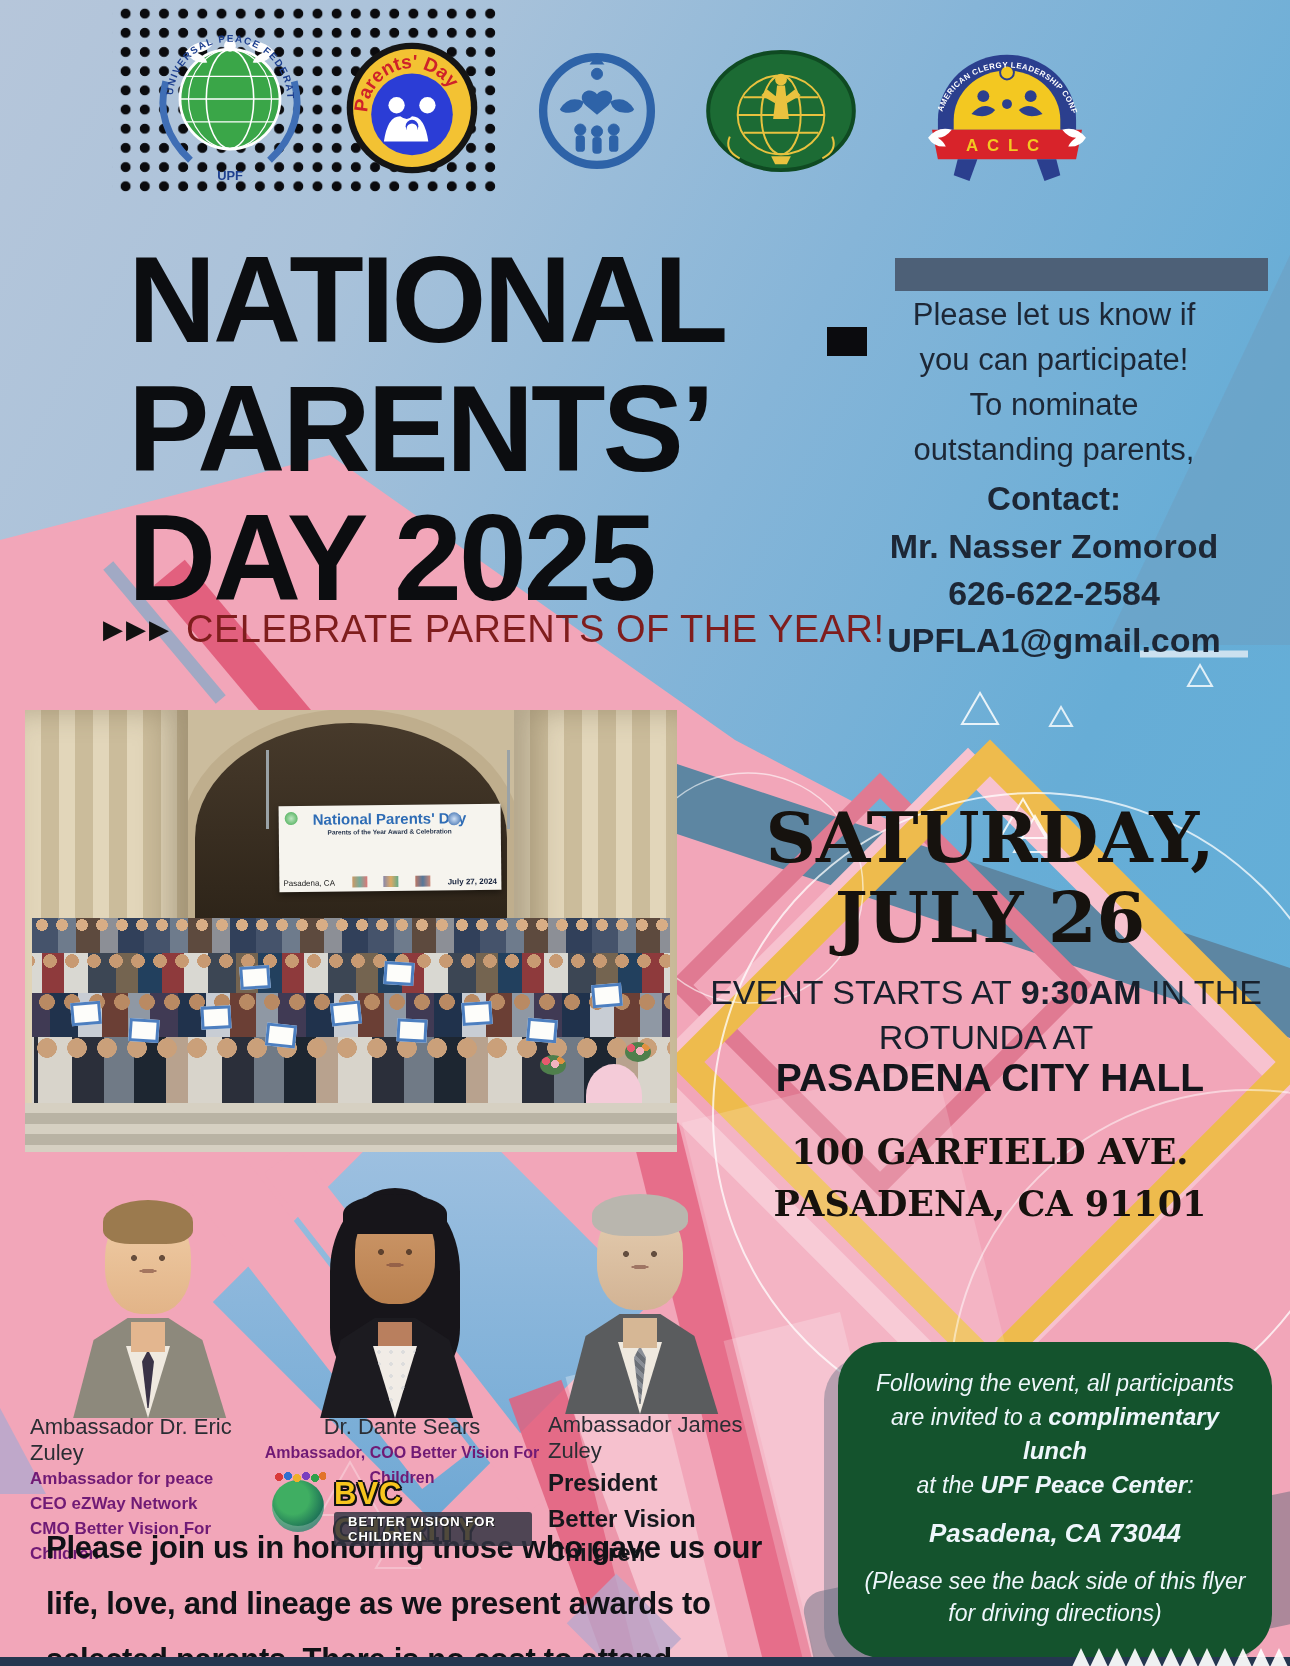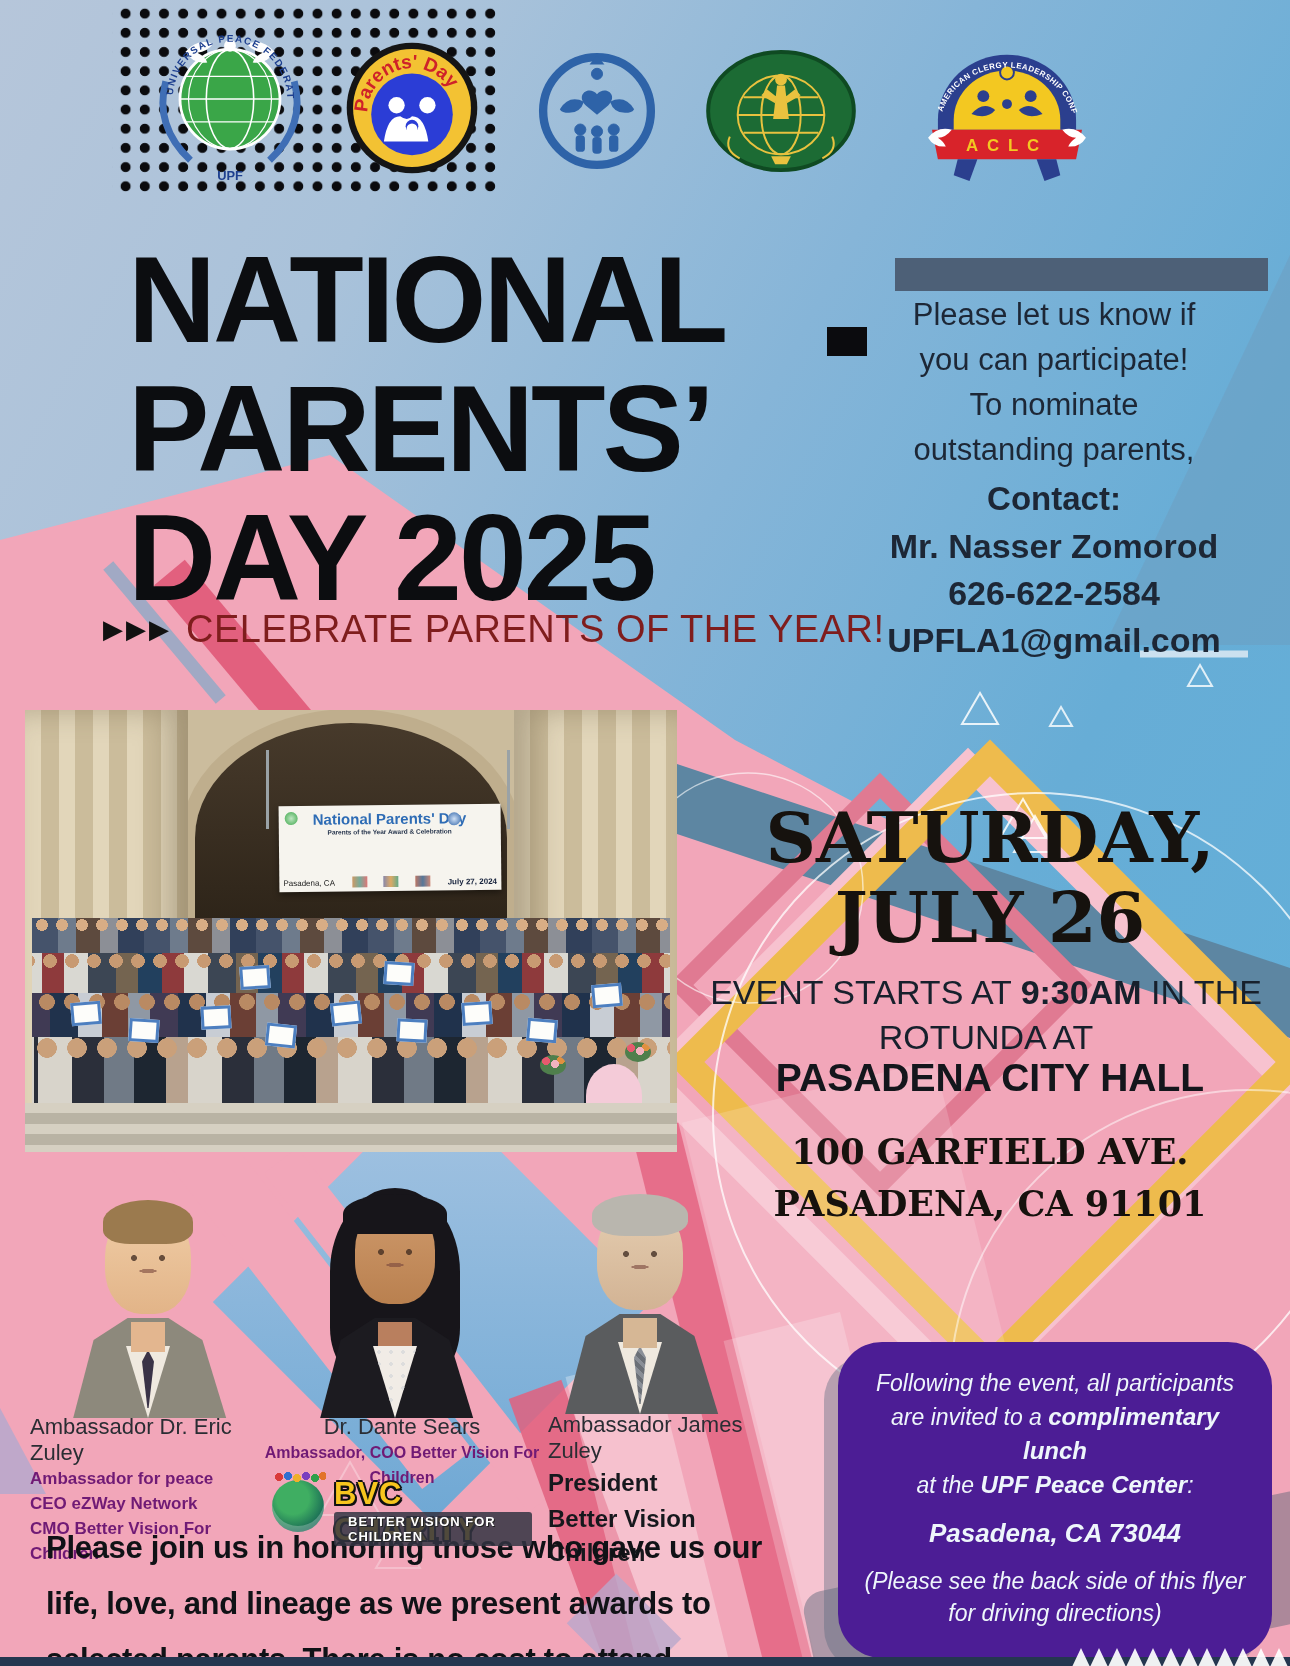--- a/index.html
+++ b/index.html
@@ -134,21 +134,21 @@
       radial-gradient(circle 4px at 41px 6px,#2fa04a 95%,transparent),
       radial-gradient(circle 4px at 49px 4px,#e2732a 95%,transparent);}
   .bvc-title{position:absolute;left:62px;top:4px;font-size:31px;font-weight:bold;letter-spacing:1px;color:#f7c51e;
     text-shadow:-2px 0 #111,2px 0 #111,0 -2px #111,0 2px #111,2px 2px #111,-2px 2px #111;}
   .bvc-sub{position:absolute;left:62px;top:40px;background:rgba(50,52,66,.85);color:#fff;
     font-size:13px;font-weight:bold;letter-spacing:1px;padding:2px 14px;border-radius:3px;
     text-shadow:1px 1px 0 #222;}
   
   .closing{left:46px;top:1520px;width:760px;z-index:10;font-weight:bold;font-size:31px;line-height:56px;color:#101216;letter-spacing:-.3px;}
   
-  .lunch{left:838px;top:1342px;width:434px;height:316px;background:#4c1d95;border-radius:44px;z-index:12;
+  .lunch{left:838px;top:1342px;width:434px;height:316px;background:#14532d;border-radius:44px;z-index:12;
     box-shadow:-14px 14px 0 rgba(90,104,124,.40);color:#eef6fb;text-align:center;
     font-style:italic;font-size:23px;line-height:34px;box-sizing:border-box;padding:24px 24px 0;}
   .lunch b{font-size:24px;}
   .lunch .addr{font-weight:bold;font-size:26px;margin-top:14px;}
   .lunch .note{margin-top:15px;line-height:32px;}
 </style>
 </head>
 <body>
 
 <div class="poster">

